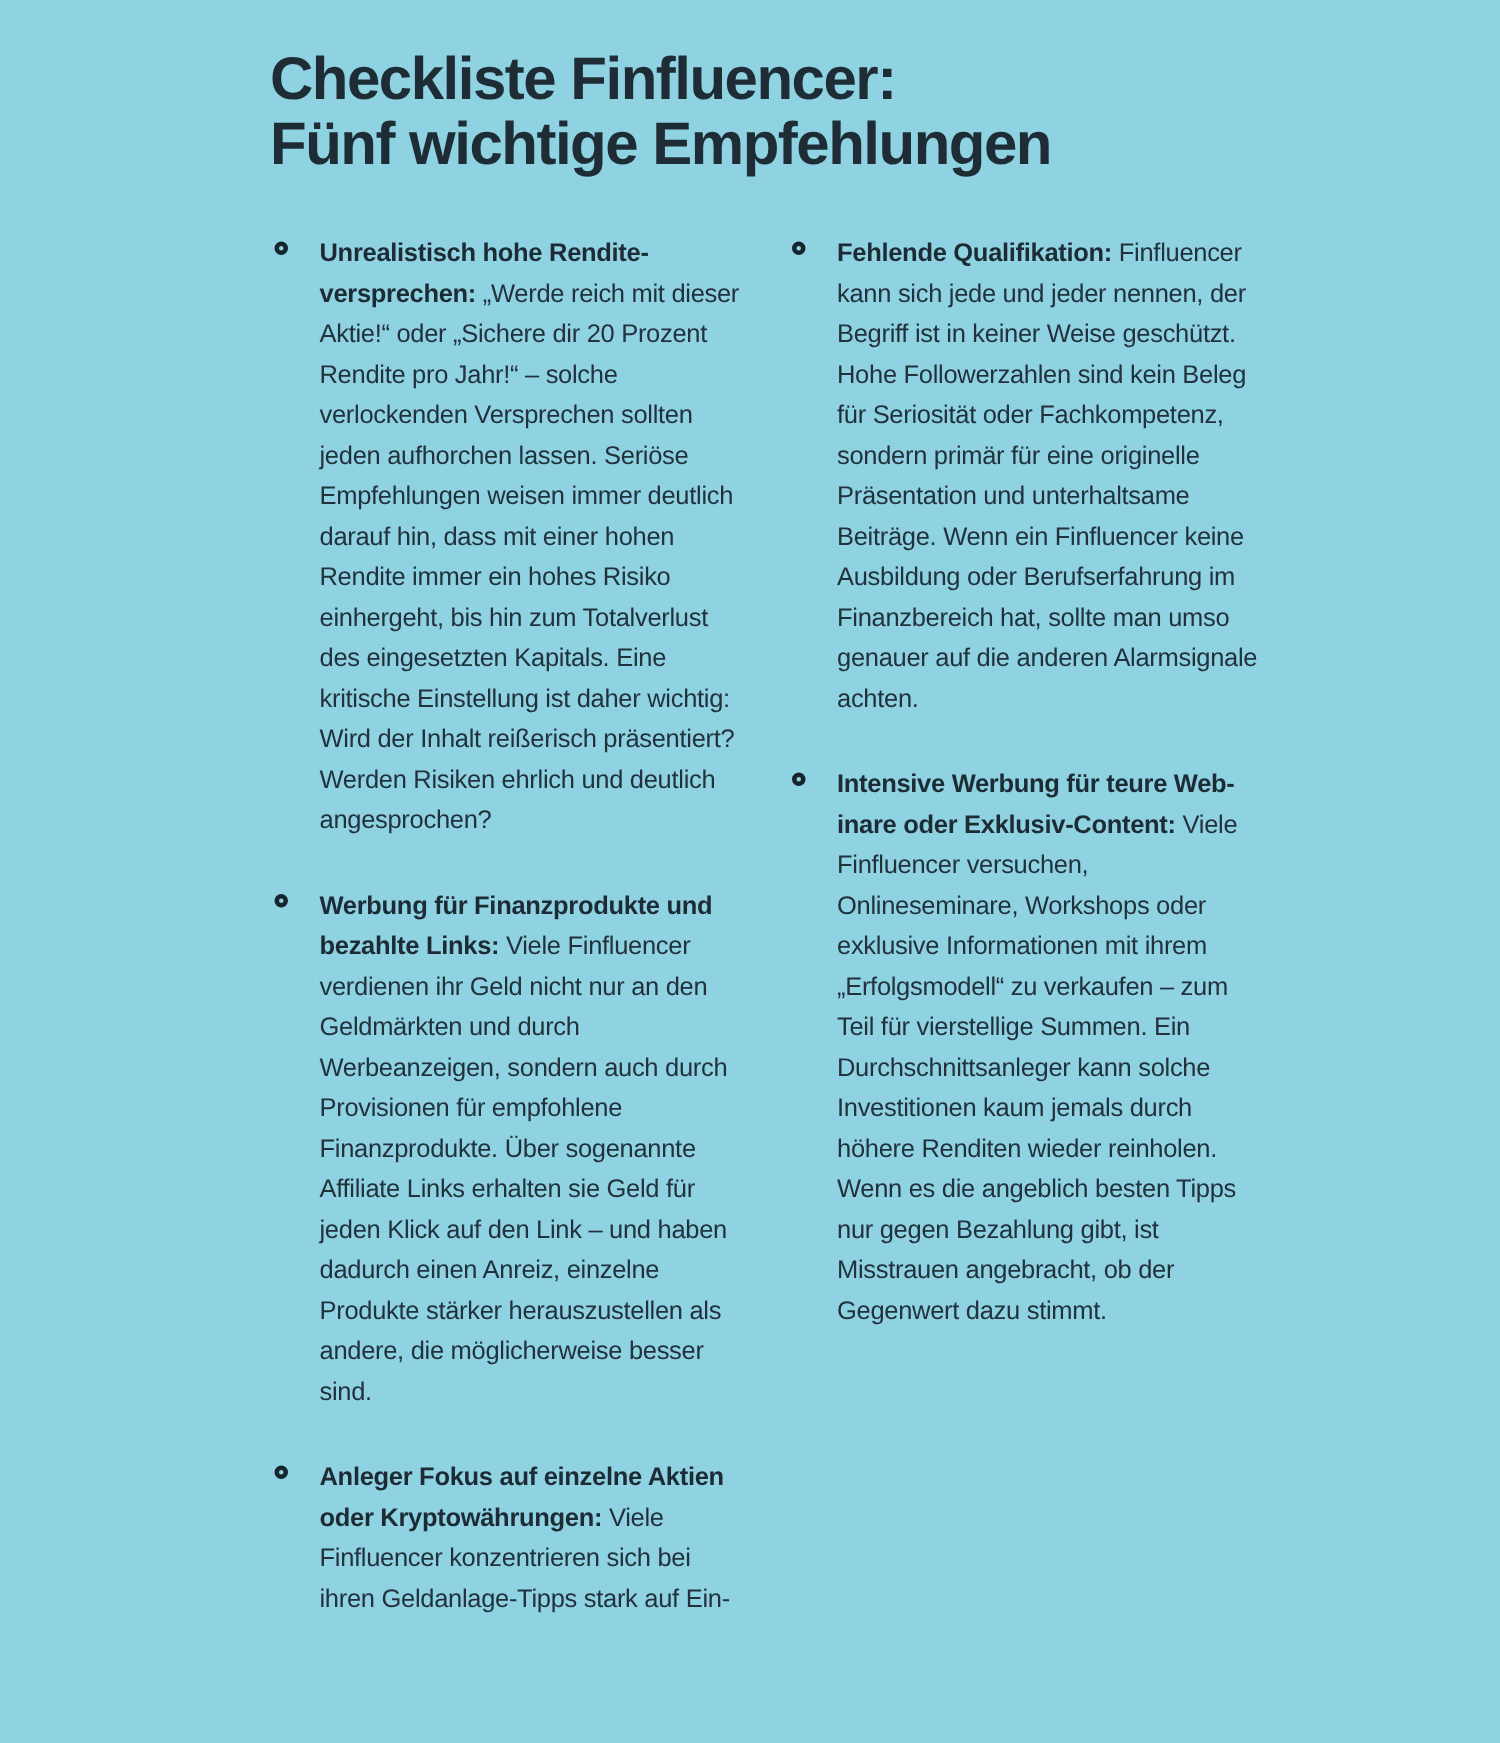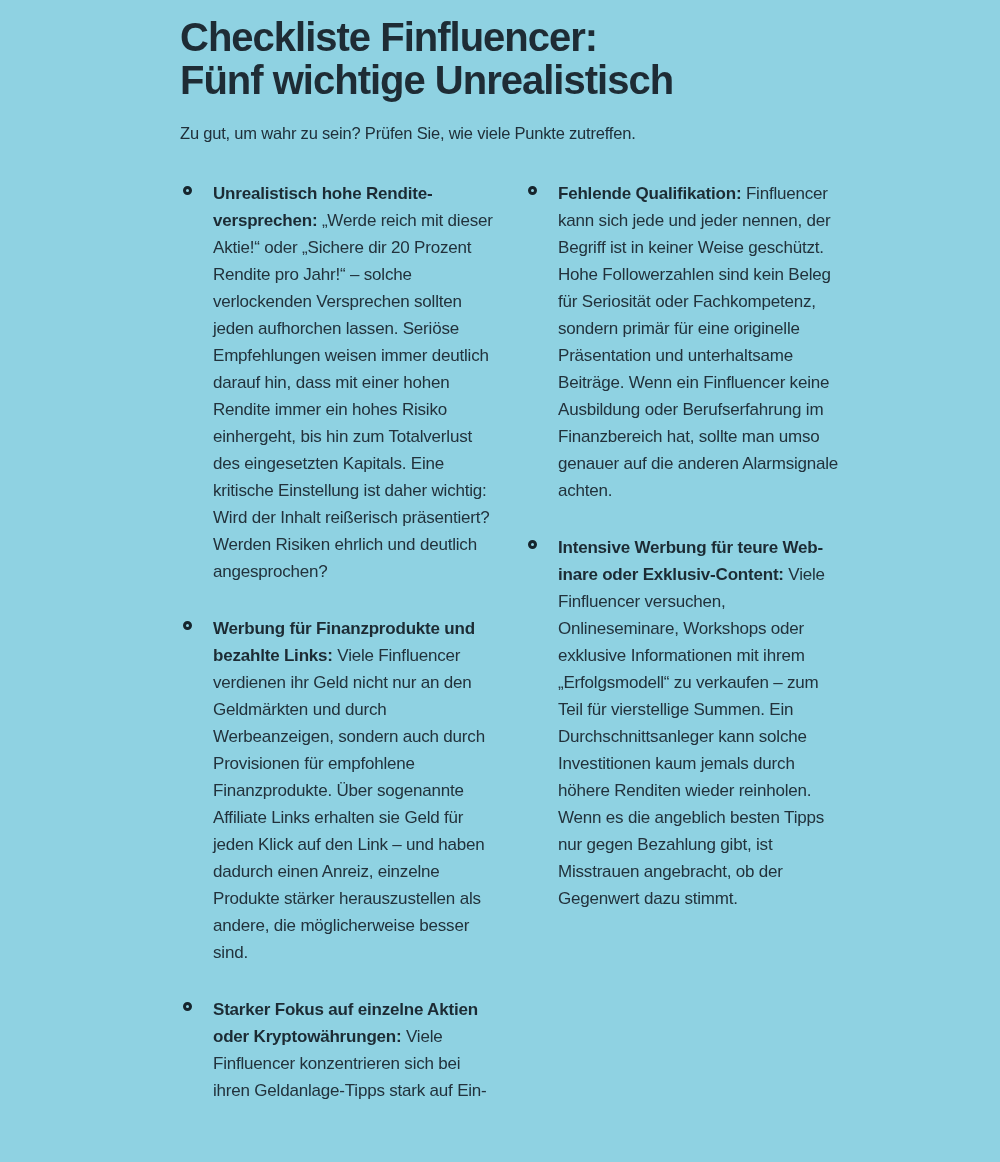--- a/index.html
+++ b/index.html
@@ -7,21 +7,21 @@
     width: 1000px;
     font-family: "Liberation Sans", sans-serif;
   }
   body {
     height: 1162px;
     background: #8fd2e2;
     color: #1f2d36;
     overflow: hidden;
   }
   .page {
-    padding: 16px 150px 30px 180px;
+    padding: 32px 150px 30px 180px;
   }
   .title {
     font-size: 40px;
     font-weight: bold;
     line-height: 1.08;
     letter-spacing: -1px;
     color: #1e2c35;
   }
   .subtitle {
     margin-top: 22px;
@@ -67,37 +67,36 @@
   .itext strong {
     color: #1c2b34;
   }
 </style>
 </head>
 <body>
 
 <div class="page">
   <h1 class="title">
     <span>Checkliste Finfluencer:</span><br>
-    <span>Fünf wichtige Unrealistisch</span>
+    <span>Fünf wichtige Empfehlungen</span>
   </h1>
-  <p class="subtitle">Zu gut, um wahr zu sein? Prüfen Sie, wie viele Punkte zutreffen.</p>
 
   <div class="checklist">
     <div class="column">
         <div class="item">
           <span class="bullet-box"><span class="ring"></span></span>
           <p class="itext"><strong>Unrealistisch hohe Rendite­versprechen: </strong>„Werde reich mit dieser Aktie!“ oder „Sichere dir 20 Prozent Rendite pro Jahr!“ – solche verlockenden Versprechen sollten jeden aufhorchen lassen. Seriöse Empfehlungen weisen immer deutlich darauf hin, dass mit einer hohen Rendite immer ein hohes Risiko einhergeht, bis hin zum Totalverlust des eingesetzten Kapitals. Eine kritische Einstellung ist daher wichtig: Wird der Inhalt reißerisch präsentiert? Werden Risiken ehrlich und deutlich angesprochen?</p>
         </div>
         <div class="item">
           <span class="bullet-box"><span class="ring"></span></span>
           <p class="itext"><strong>Werbung für Finanzprodukte und bezahlte Links: </strong>Viele Finfluencer verdienen ihr Geld nicht nur an den Geldmärkten und durch Werbeanzeigen, sondern auch durch Provisionen für empfohlene Finanzprodukte. Über sogenannte Affiliate Links erhalten sie Geld für jeden Klick auf den Link – und haben dadurch einen Anreiz, einzelne Produkte stärker herauszustellen als andere, die möglicherweise besser sind.</p>
         </div>
         <div class="item">
           <span class="bullet-box"><span class="ring"></span></span>
-          <p class="itext"><strong>Starker Fokus auf einzelne Aktien oder Kryptowährungen: </strong>Viele Finfluencer konzentrieren sich bei ihren Geldanlage-Tipps stark auf Ein-</p>
+          <p class="itext"><strong>Anleger Fokus auf einzelne Aktien oder Kryptowährungen: </strong>Viele Finfluencer konzentrieren sich bei ihren Geldanlage-Tipps stark auf Ein-</p>
         </div>
       </div>
     <div class="column">
         <div class="item">
           <span class="bullet-box"><span class="ring"></span></span>
           <p class="itext"><strong>Fehlende Qualifikation: </strong>Finfluencer kann sich jede und jeder nennen, der Begriff ist in keiner Weise geschützt. Hohe Followerzahlen sind kein Beleg für Seriosität oder Fachkompetenz, sondern primär für eine originelle Präsentation und unterhaltsame Beiträge. Wenn ein Finfluencer keine Ausbildung oder Berufserfahrung im Finanzbereich hat, sollte man umso genauer auf die anderen Alarmsignale achten.</p>
         </div>
         <div class="item">
           <span class="bullet-box"><span class="ring"></span></span>
           <p class="itext"><strong>Intensive Werbung für teure Web­inare oder Exklusiv-Content: </strong>Viele Finfluencer versuchen, Onlineseminare, Workshops oder exklusive Informationen mit ihrem „Erfolgsmodell“ zu verkaufen – zum Teil für vierstellige Summen. Ein Durchschnittsanleger kann solche Investitionen kaum jemals durch höhere Renditen wieder reinholen. Wenn es die angeblich besten Tipps nur gegen Bezahlung gibt, ist Misstrauen angebracht, ob der Gegenwert dazu stimmt.</p>

